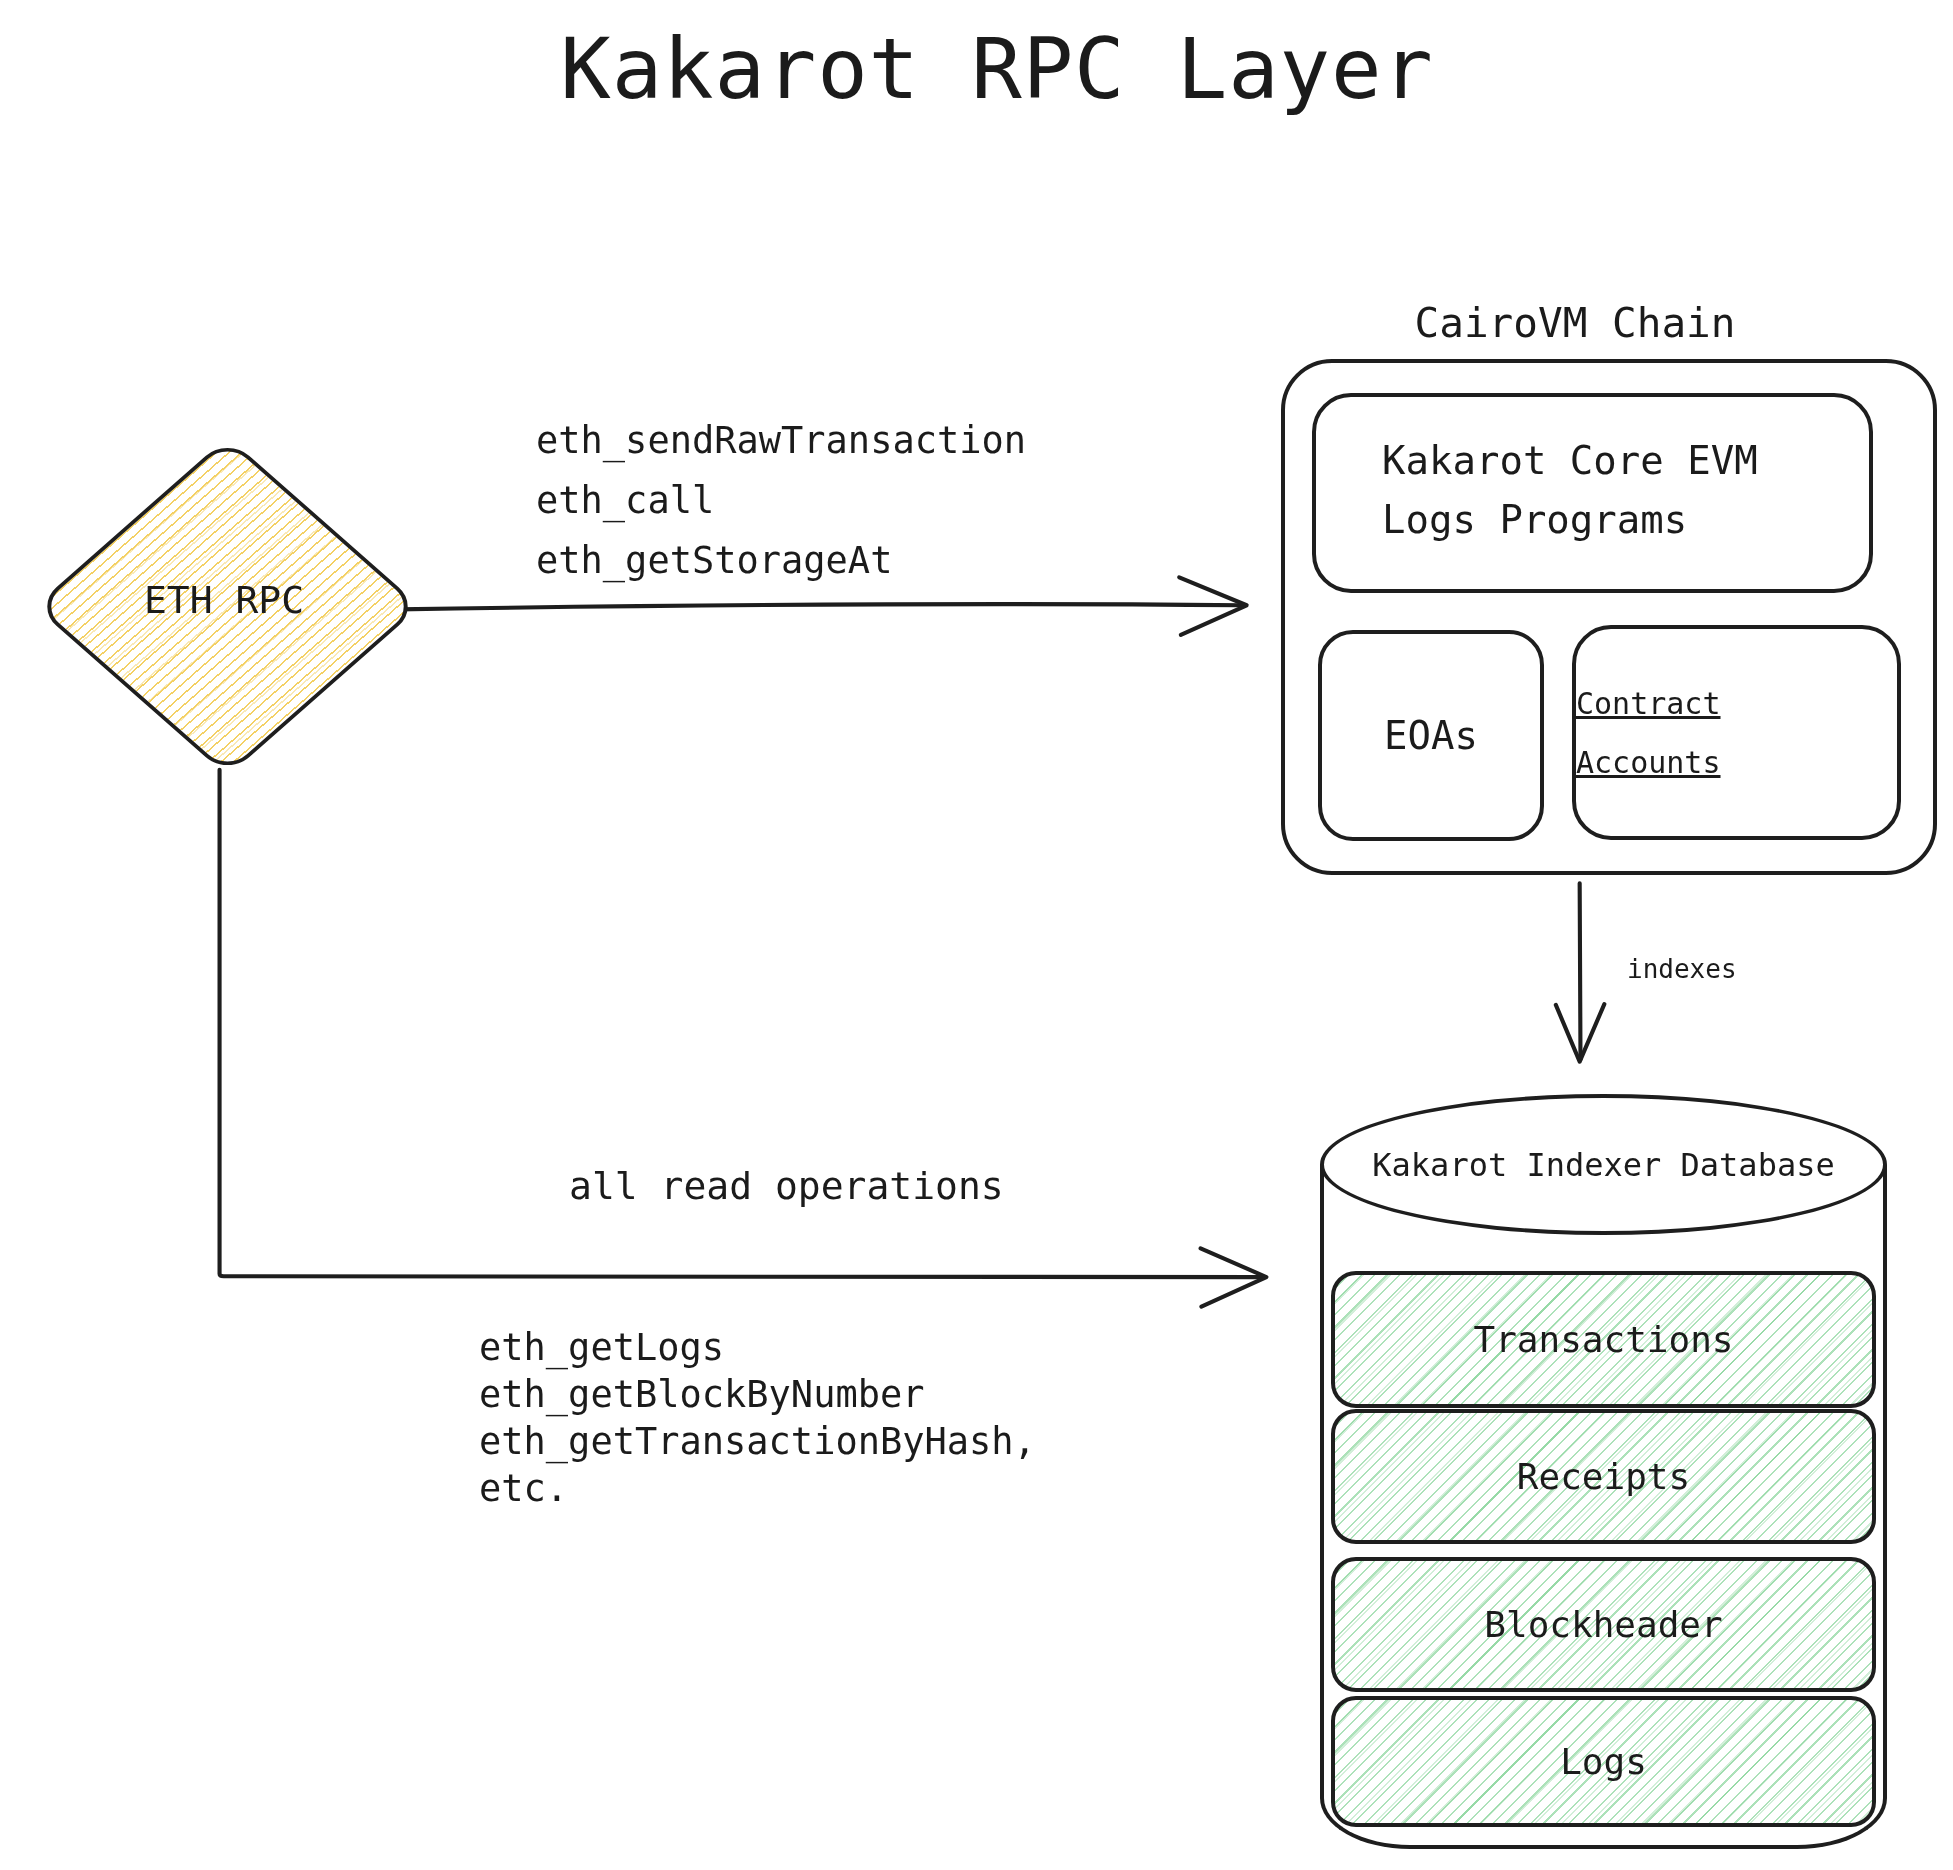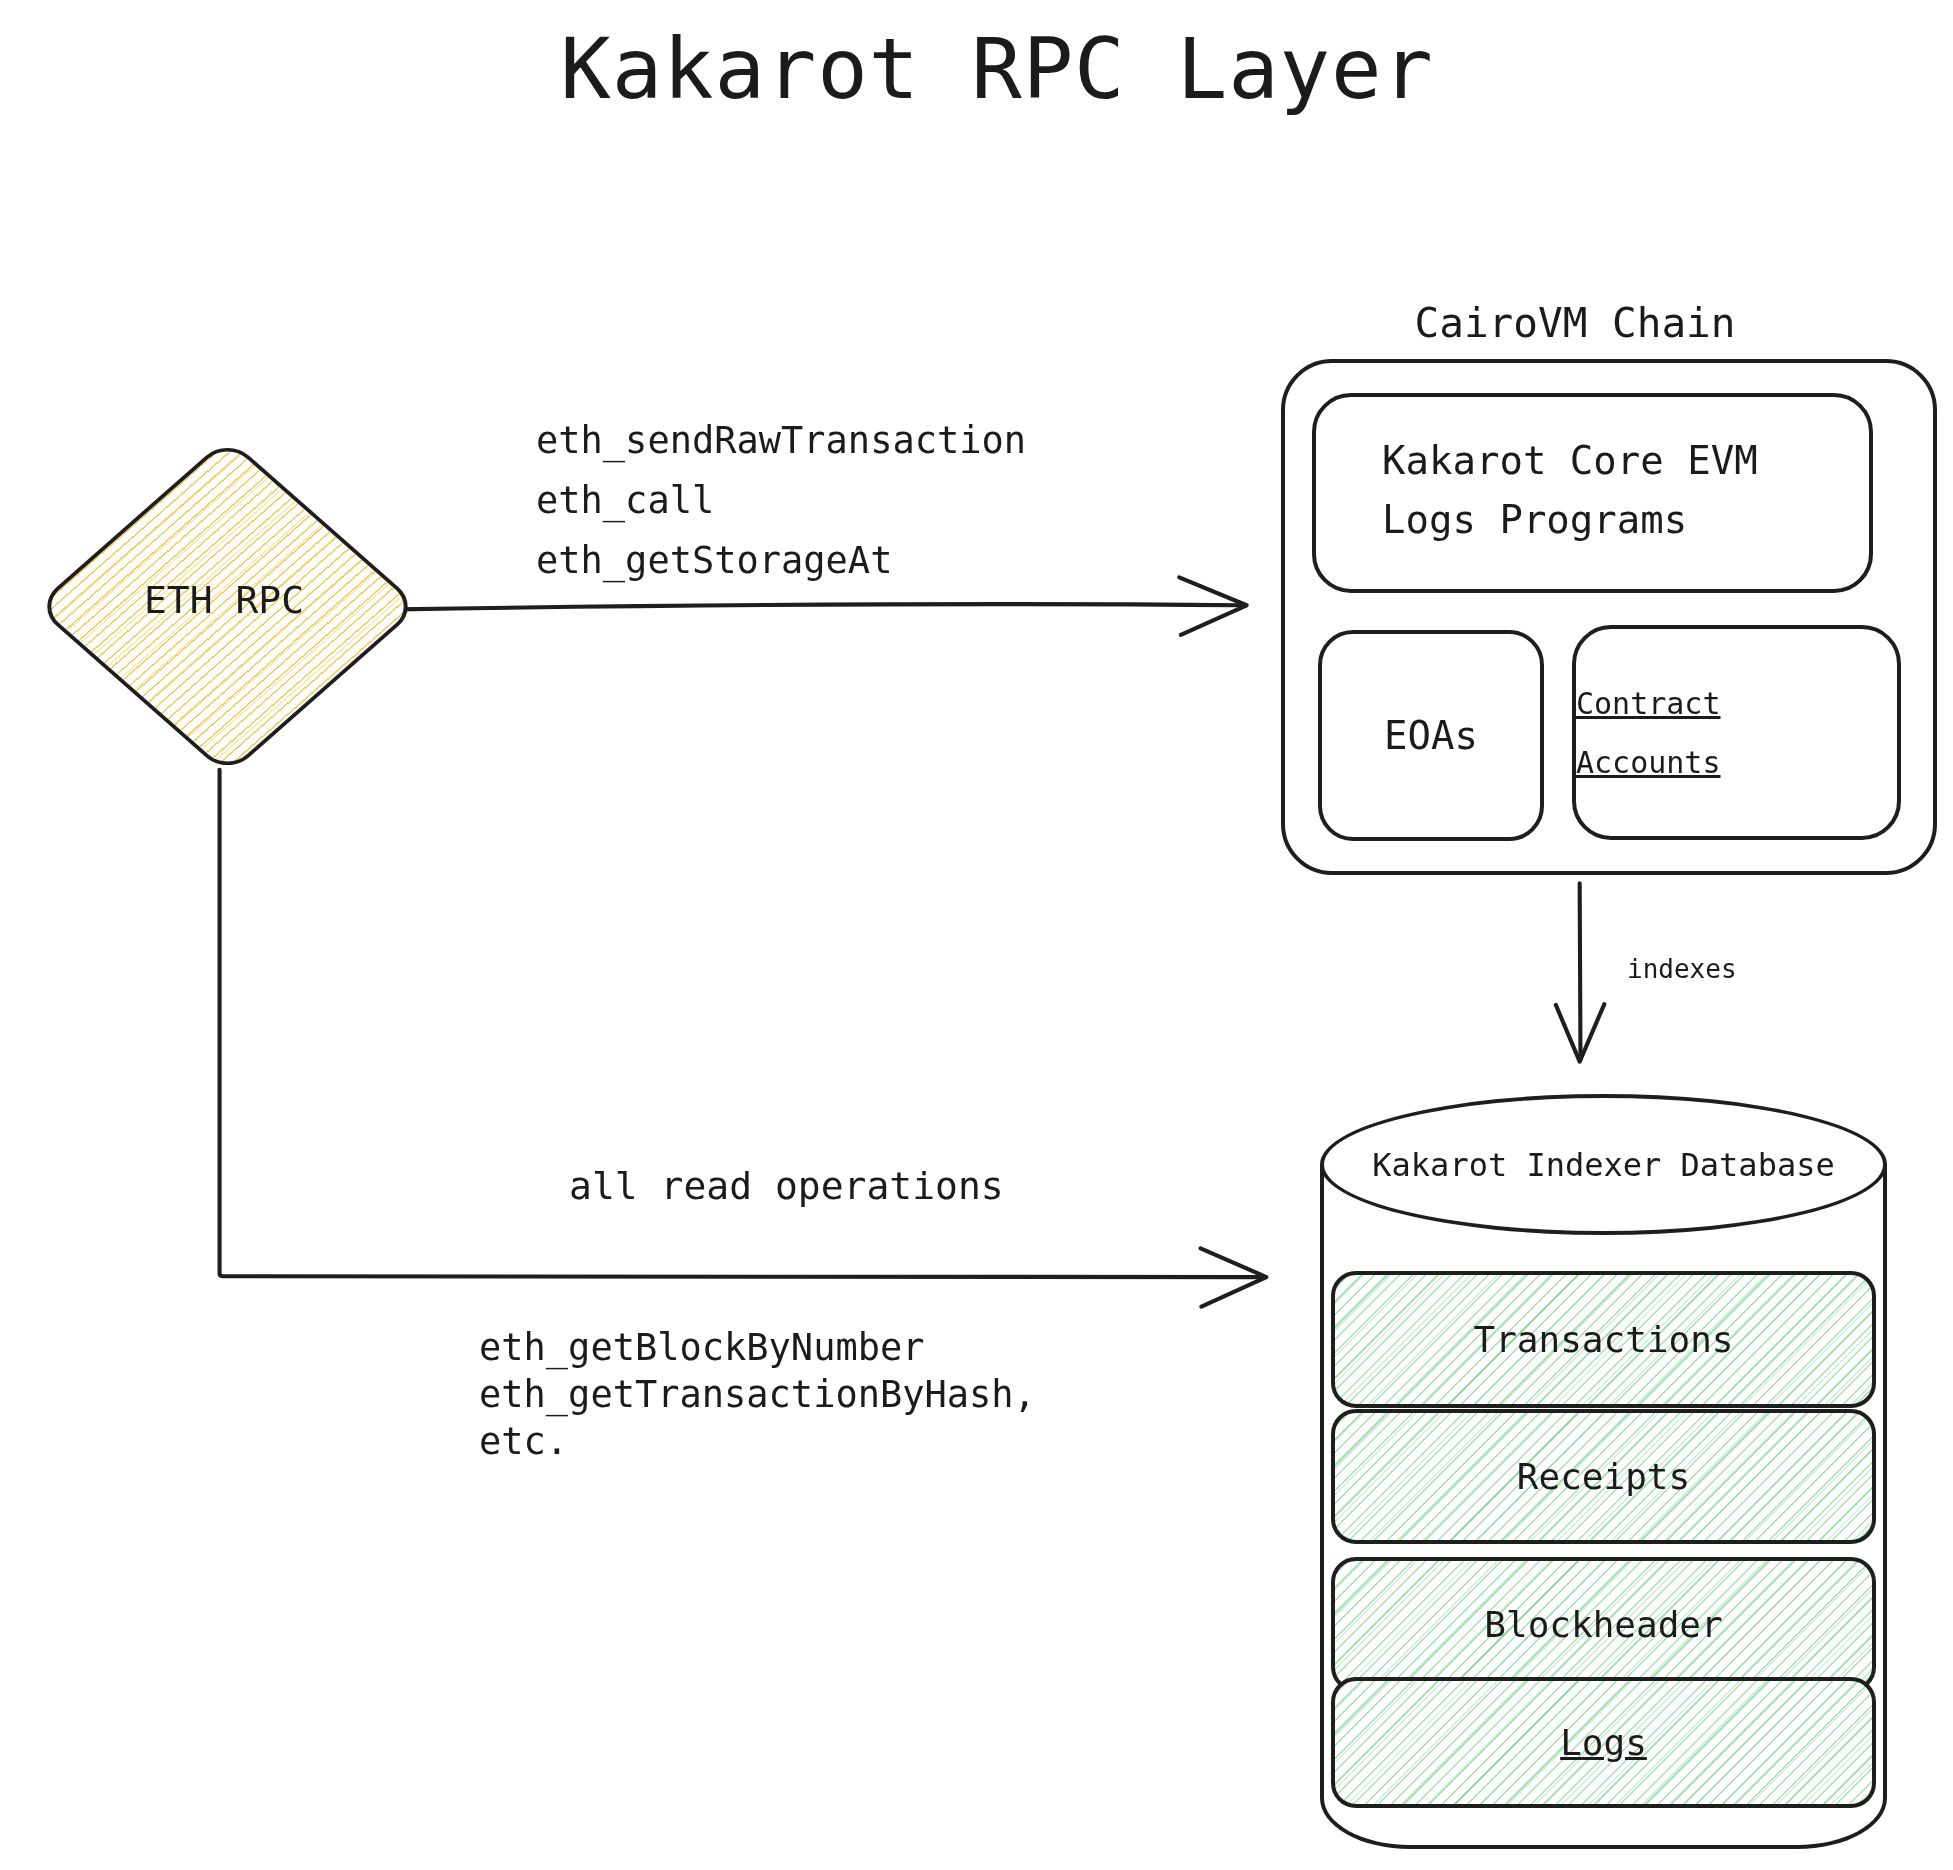--- a/index.html
+++ b/index.html
@@ -66,21 +66,21 @@
     border:4.1px solid #1e1e1e;border-radius:25px;
     display:flex;align-items:center;justify-content:center;font-size:36px;
     background-color:#fff;
     background-image:
       repeating-linear-gradient(135deg, rgba(105,201,128,0.55) 0 1.6px, transparent 1.6px 9px),
       repeating-linear-gradient(135deg, rgba(105,201,128,0.30) 0 1.6px, transparent 1.6px 19px);
   }
   #table-0{top:177px;height:129px;}
   #table-1{top:315px;height:127px;}
   #table-2{top:463px;height:127px;}
-  #table-3{top:583px;height:123px;text-decoration:underline;}
+  #table-3{top:602px;height:123px;}
   
   #arrows{left:0;top:0;width:1953px;height:1870px;z-index:1;}
   #arrows path{stroke:#1e1e1e;stroke-width:5;fill:none;stroke-linecap:round;stroke-linejoin:round;}
 </style>
 </head>
 <body>
 
 <div class="abs" id="title">Kakarot RPC Layer</div>
 
 <svg class="abs" id="arrows" viewBox="0 0 2375 2274">
@@ -123,20 +123,21 @@
   <div>
     <div>Contract</div>
     <div>Accounts</div>
   </div>
 </div>
 
 <div class="abs nowrap" id="indexes-label">indexes</div>
 
 <div class="abs nowrap" id="read-op-label">all read operations</div>
 <div class="abs" id="read-methods">
+  <div>eth_getLogs</div>
   <div>eth_getBlockByNumber</div>
   <div>eth_getTransactionByHash,</div>
   <div>etc.</div>
 </div>
 
 <div class="abs" id="db">
   <div id="db-body"></div>
   <div id="db-ellipse"></div>
   <div id="db-title">Kakarot Indexer Database</div>
   <div class="db-table" id="table-0">

